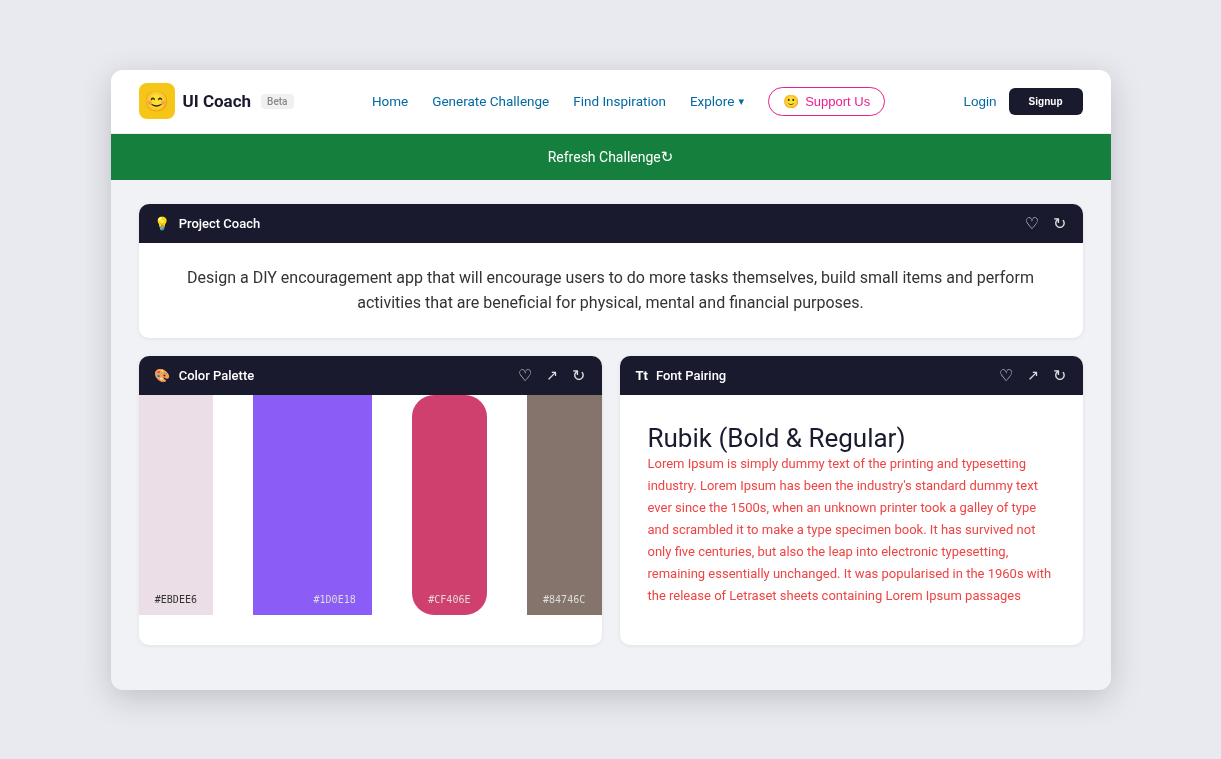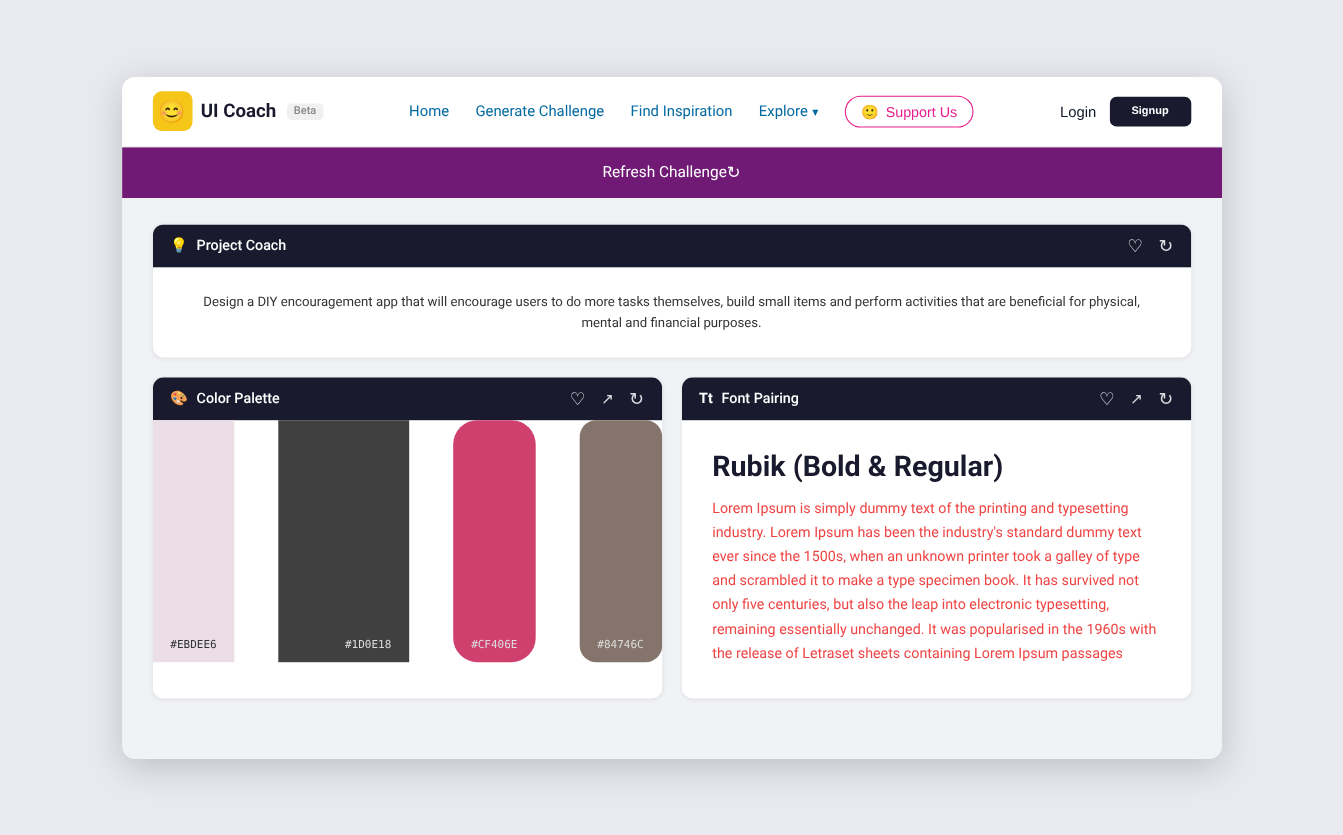--- a/index.html
+++ b/index.html
@@ -86,36 +86,36 @@
     }
     .header-right {
       display: flex;
       align-items: center;
       gap: 12px;
     }
     .login-btn {
       background: none;
       border: none;
       font-size: 13.5px;
-      color: #0f172a;
+      color: #0369a1;
       cursor: pointer;
     }
     .signup-btn {
       background: #1a1a2e;
       color: #fff;
       border: none;
       border-radius: 6px;
       padding: 8px 20px;
       font-size: 10px;
       cursor: pointer;
       font-weight: 600;
     }
     
     .refresh-bar {
-      background: #701a75;
+      background: #15803d;
       color: #fff;
       display: flex;
       align-items: center;
       justify-content: center;
       height: 46px;
       gap: 0;
       font-size: 14px;
       cursor: pointer;
     }
     .refresh-icon-spin {
@@ -156,21 +156,21 @@
       gap: 14px;
     }
     .card-header-right span {
       font-size: 16px;
       cursor: pointer;
       opacity: 0.85;
     }
     
     .project-idea-body {
       padding: 22px 28px;
-      font-size: 12px;
+      font-size: 16px;
       color: #333;
       line-height: 1.6;
       text-align: center;
     }
     
     .bottom-row {
       display: grid;
       grid-template-columns: 1fr 1fr;
       gap: 18px;
     }
@@ -194,23 +194,22 @@
       margin-top: 8px;
       font-family: monospace;
     }
     
     .font-pairing-body {
       padding: 28px 28px;
       min-height: 250px;
     }
     .font-title {
       font-size: 26px;
-      font-weight: 700;
+      font-weight: 400;
       color: #1a1a2e;
-      margin-bottom: 12px;
     }
     .font-sample {
       font-size: 13px;
       color: #ef4444;
       line-height: 1.7;
     }
   </style>
 </head>
 <body>
 
@@ -286,27 +285,27 @@
             <span>♡</span>
             <span style="font-size:14px;">↗</span>
             <span>↻</span>
           </div>
         </div>
         <div class="color-swatches">
 
         <div class="swatch" style="background: rgb(235, 222, 230);">
               <span class="swatch-label" style="color: rgb(51, 51, 51);">#EBDEE6</span>
             </div>
-            <div class="swatch" style="background: #404040; padding-left: 44px;">
+            <div class="swatch" style="background: #8b5cf6; padding-left: 44px;">
               <span class="swatch-label" style="color: rgb(221, 221, 221);">#1D0E18</span>
             </div>
             <div class="swatch" style="background: rgb(207, 64, 110); border-radius: 22px;">
               <span class="swatch-label" style="color: rgb(221, 221, 221);">#CF406E</span>
             </div>
-            <div class="swatch" style="background: rgb(132, 116, 108); border-radius: 15px;">
+            <div class="swatch" style="background: rgb(132, 116, 108);">
               <span class="swatch-label" style="color: rgb(221, 221, 221);">#84746C</span>
             </div>
           </div>
       </div>
 
       <div class="card">
         <div class="card-header">
           <div class="card-header-left">
             <span style="font-size:13px;font-weight:700;">Tt</span>
             <span>Font Pairing</span>

